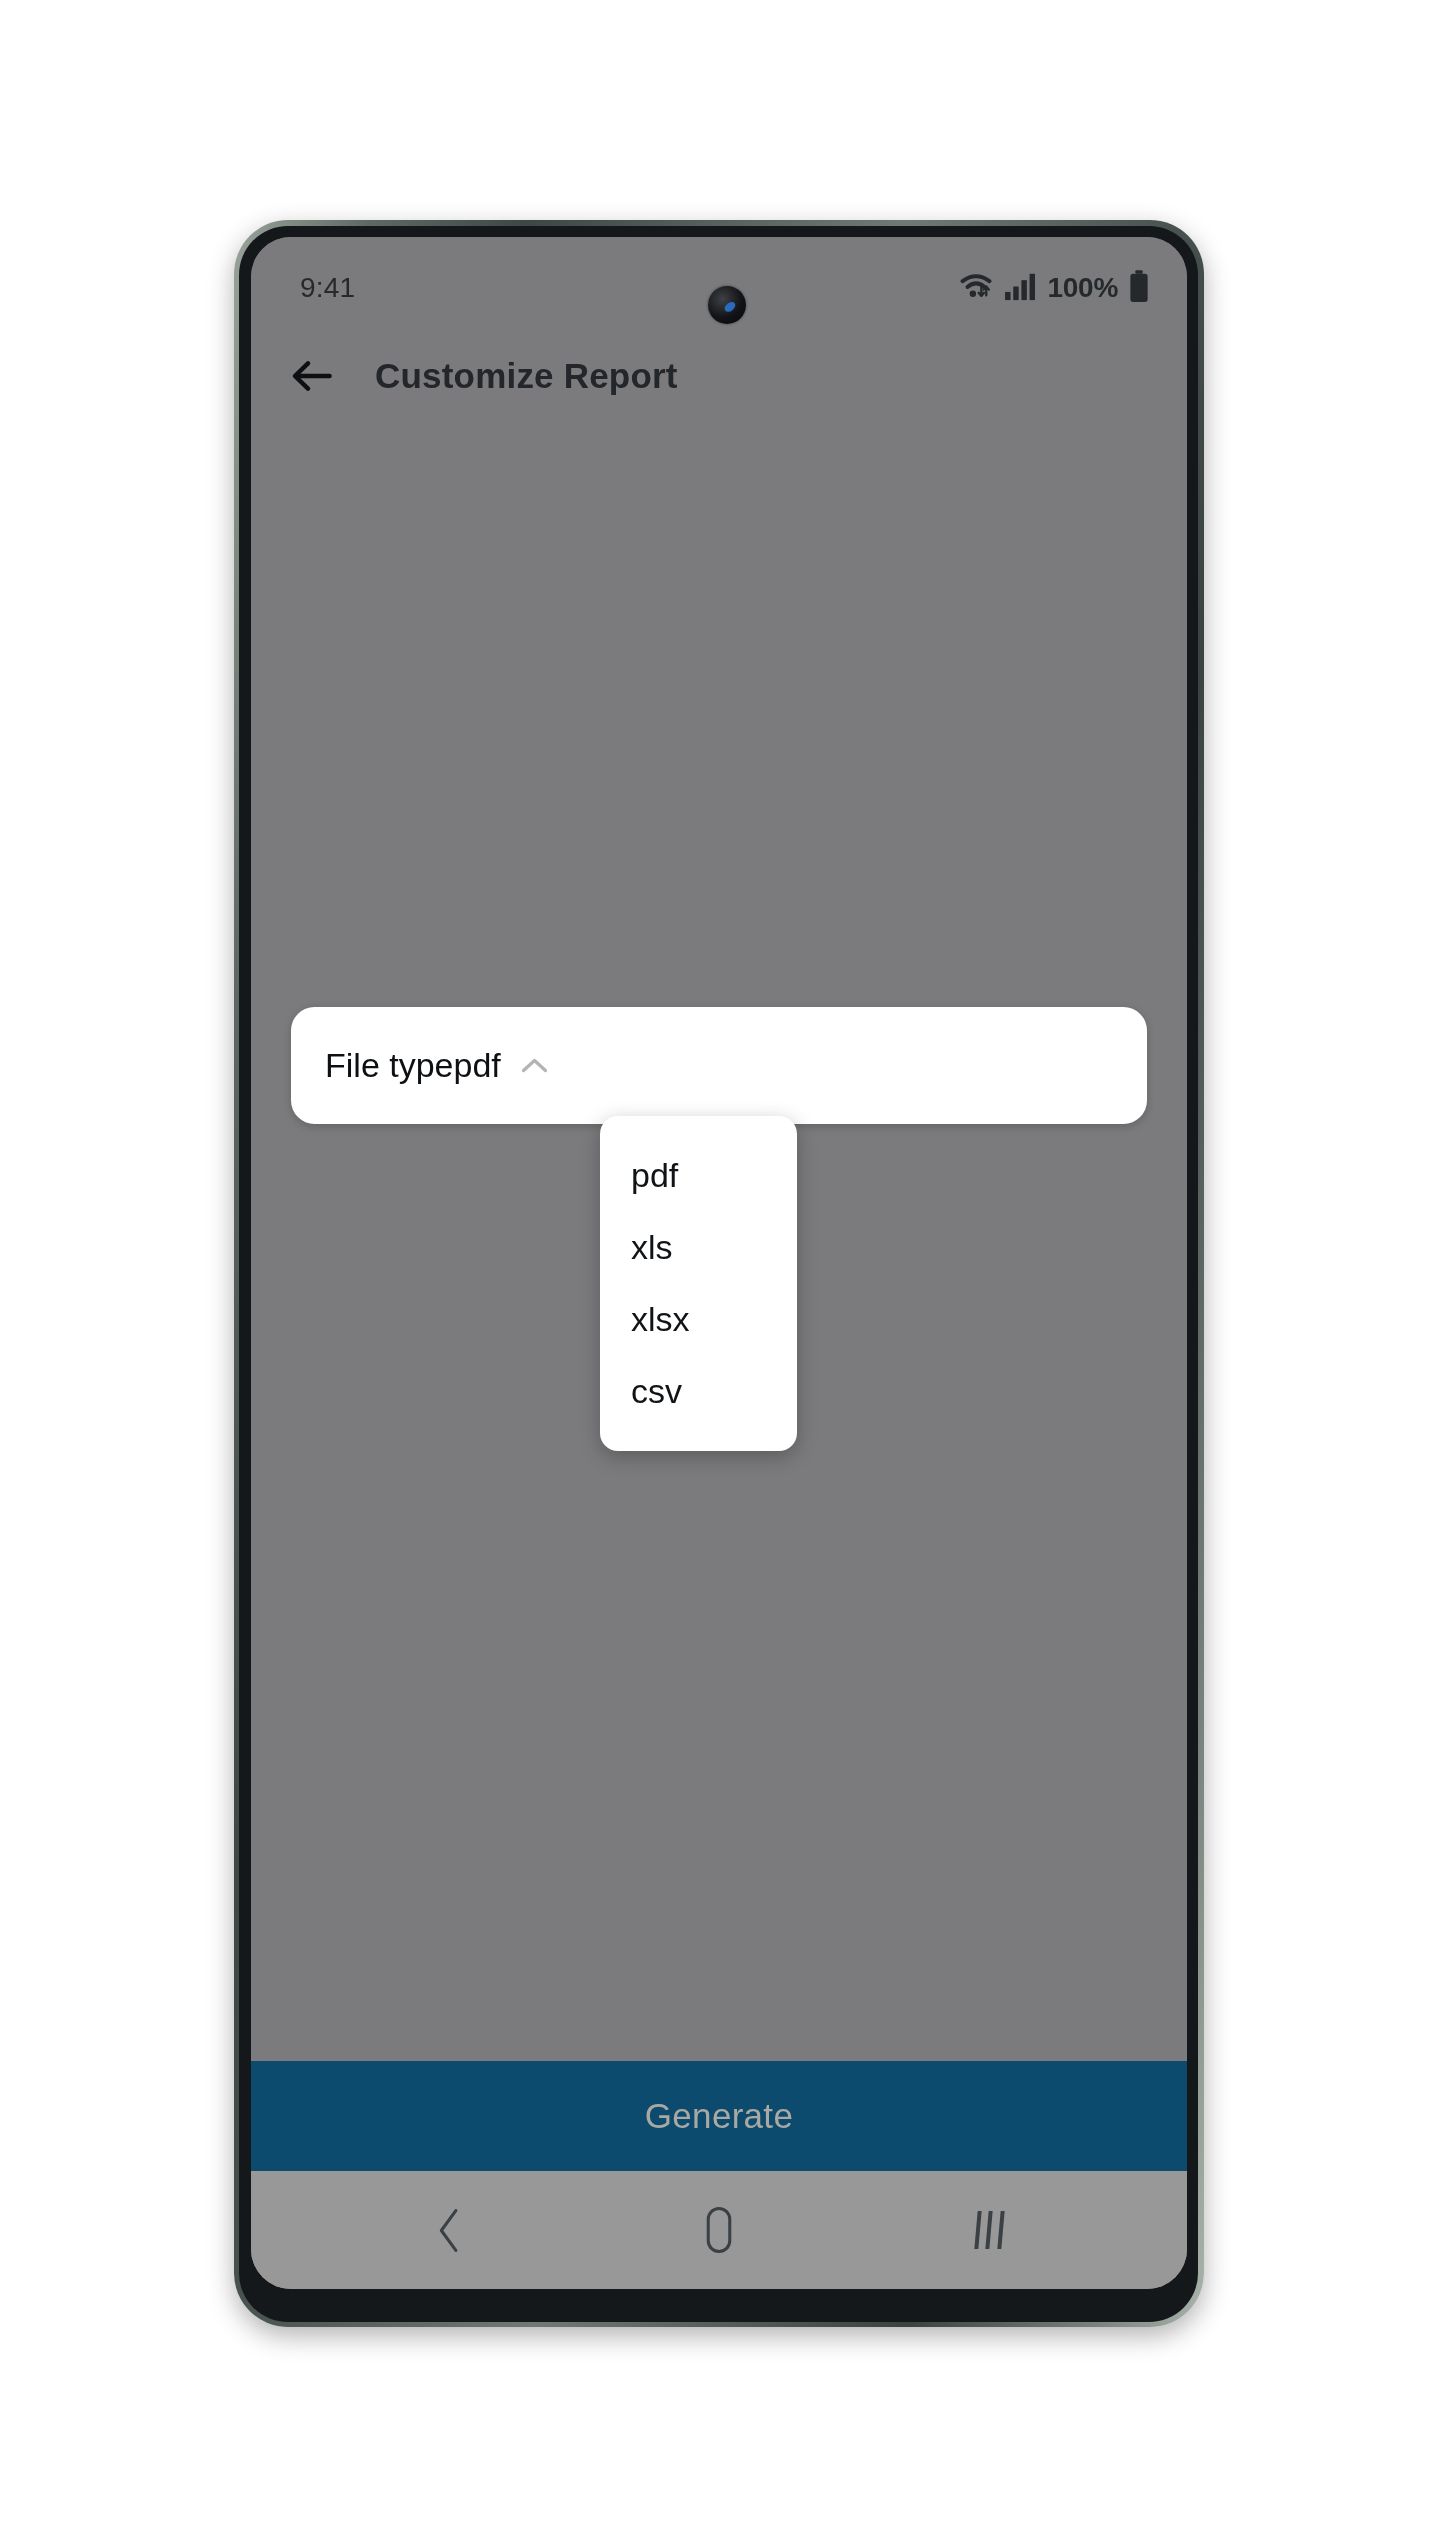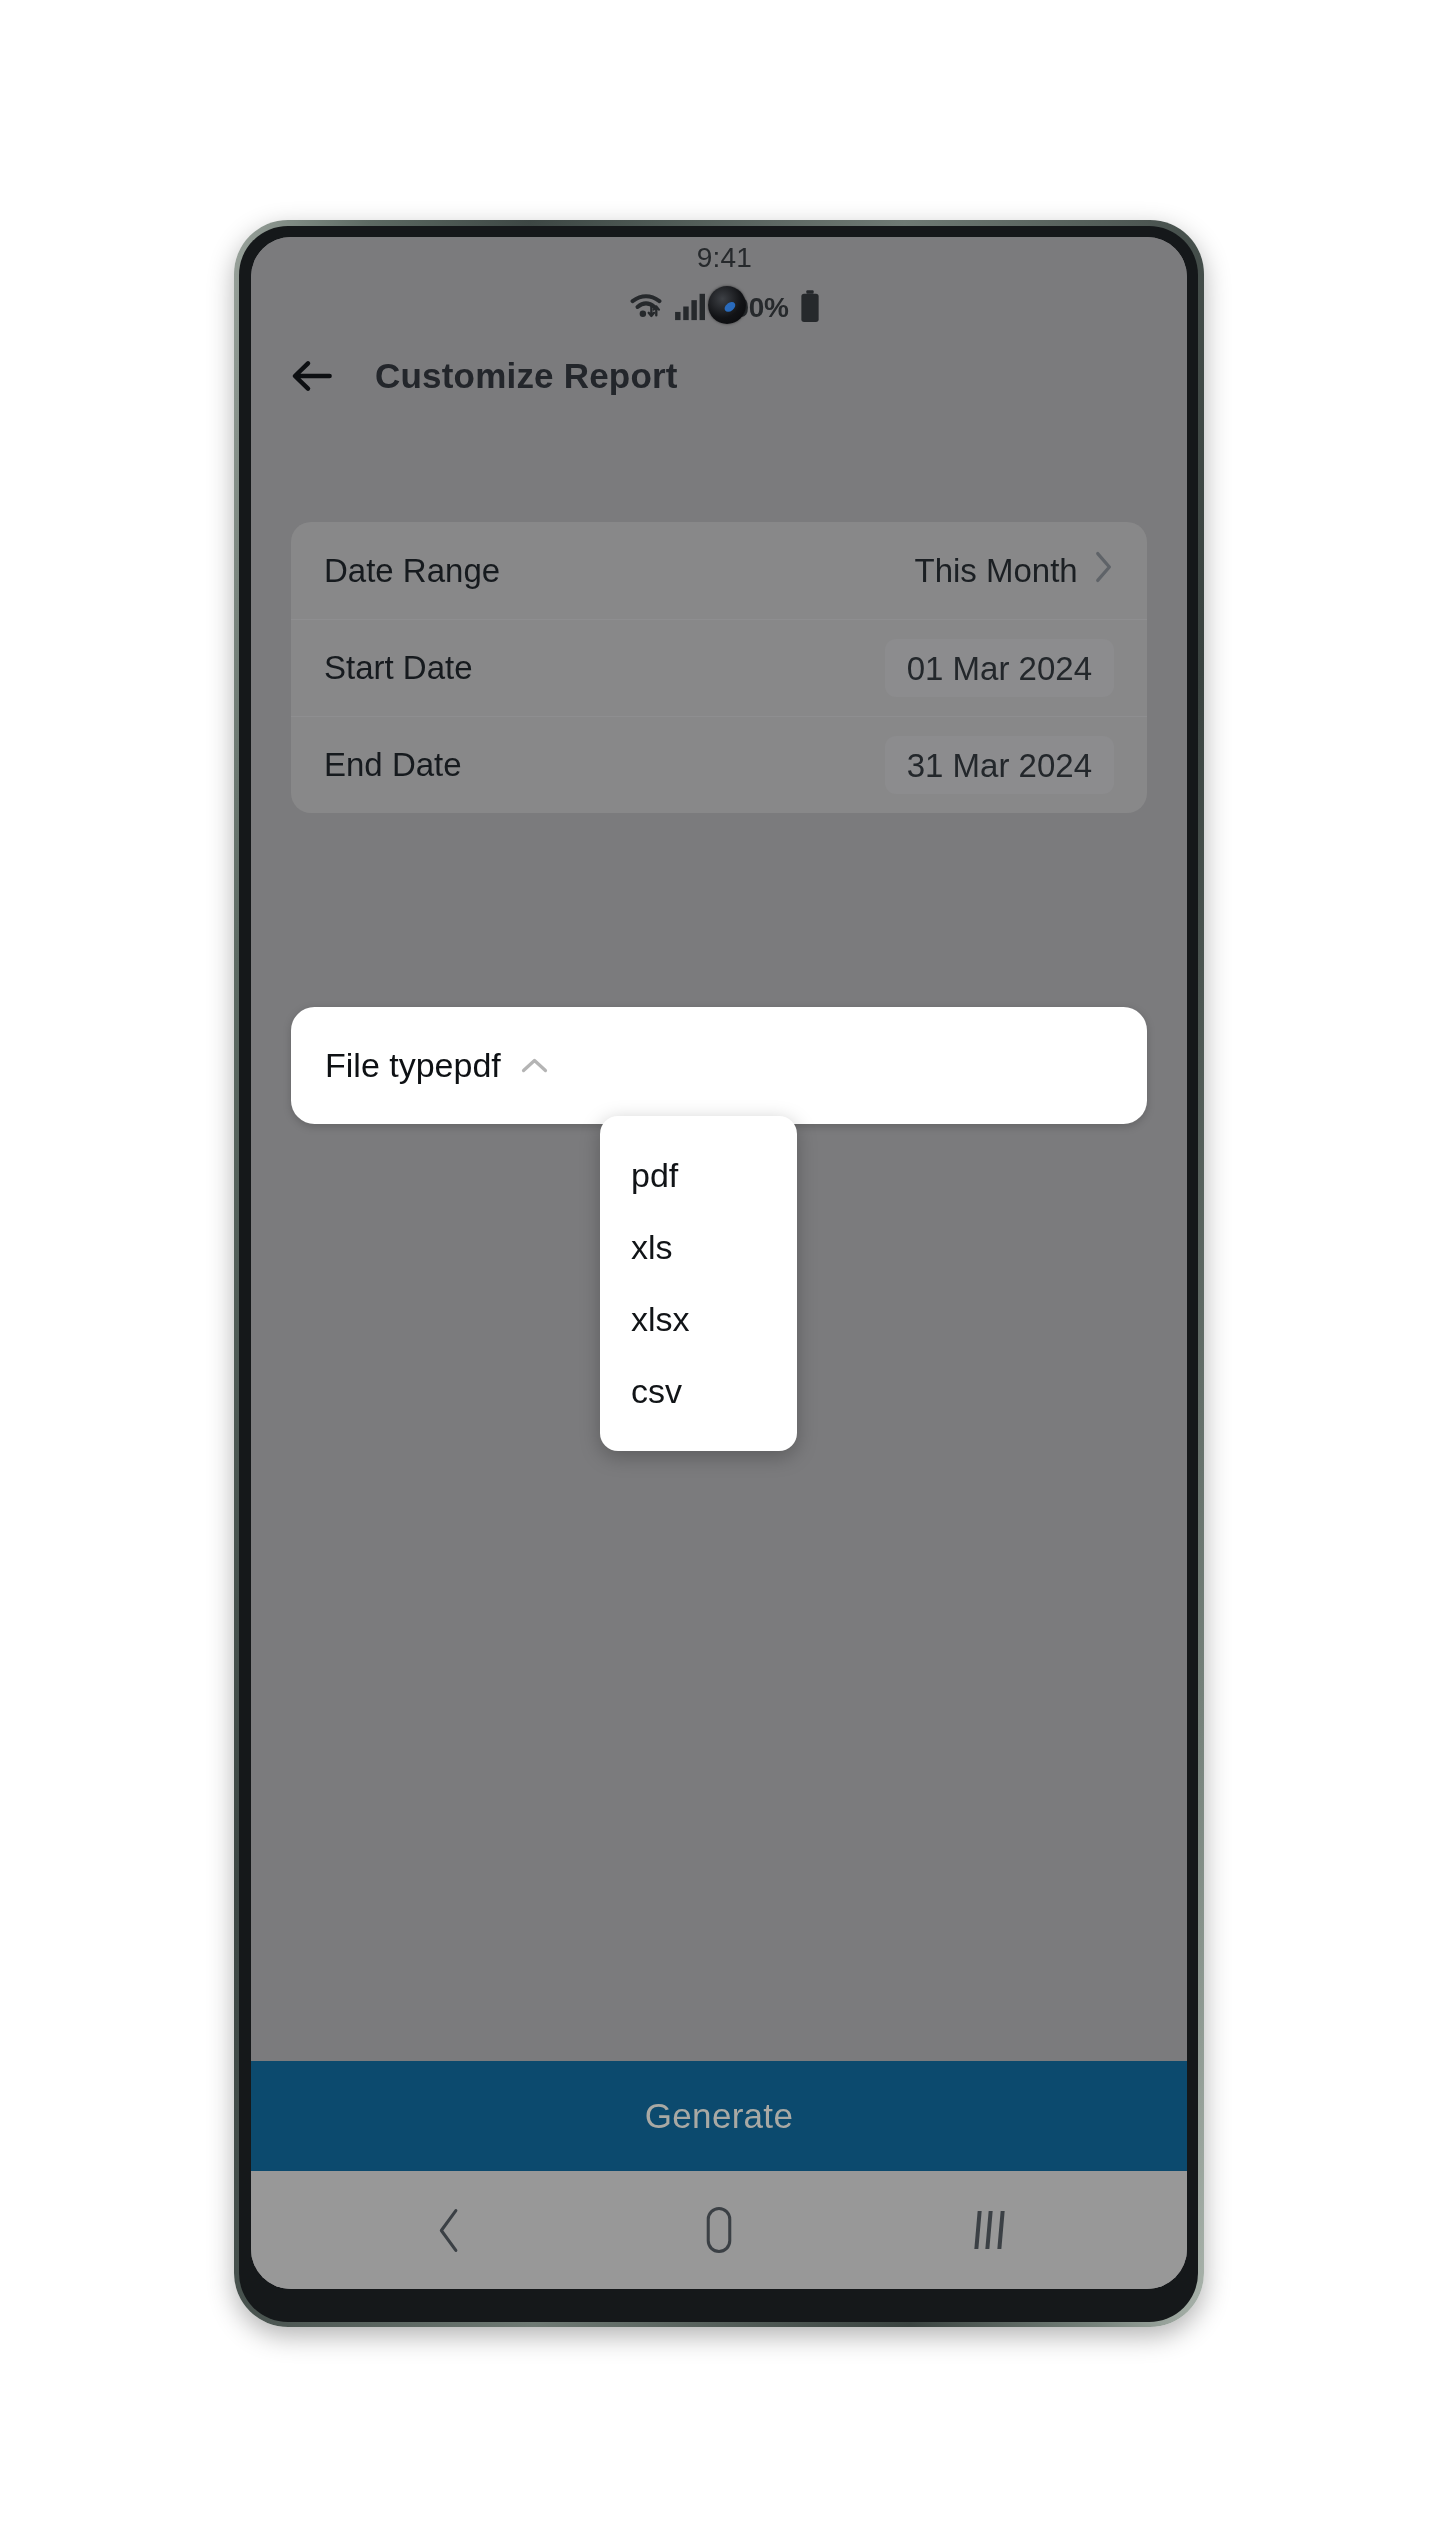--- a/index.html
+++ b/index.html
@@ -62,24 +62,23 @@
 
   
   .statusbar {
     position: absolute;
     left: 0; top: 0;
     width: 936px;
     height: 89px;
     display: flex;
     align-items: center;
     justify-content: space-between;
-    padding: 5px 38px 0 49px;
+    padding: 12px 38px 0 49px;
     box-sizing: border-box;
     color: #26292c;
-    flex-direction: column;
   }
   .status-time {
     font-size: 28px;
     letter-spacing: 0.2px;
     color: #26292c;
   }
   .status-right {
     display: flex;
     align-items: center;
     gap: 11px;
@@ -339,45 +338,20 @@
 
       <div class="appbar">
         <div class="back-btn">
           <svg width="45" height="38" viewBox="0 0 50 42">
             <path d="M44 21 L6 21 M20 7 L5.5 21 L20 35" stroke="#0d0f12" stroke-width="5" fill="none" stroke-linecap="round" stroke-linejoin="round"></path>
           </svg>
         </div>
         <div class="appbar-title">Customize Report</div>
       </div>
 
-      <div class="card card-dates">
-
-        <div class="row">
-          <div class="row-label">Date Range</div>
-          <div class="row-value">
-            <span>This Month</span>
-            <span class="chev-right">
-              <svg width="20" height="34" viewBox="0 0 22 38">
-                <path d="M4 4 L17 19 L4 34" stroke="#5f6368" stroke-width="3.6" fill="none" stroke-linecap="round" stroke-linejoin="round"></path>
-              </svg>
-            </span>
-          </div>
-        </div>
-
-        <div class="row">
-          <div class="row-label">Start Date</div>
-          <div class="pill">01 Mar 2024</div>
-        </div>
-
-        <div class="row">
-          <div class="row-label">End Date</div>
-          <div class="pill">31 Mar 2024</div>
-        </div>
-
-      </div>
 
 
       <div class="filetype-card">
         <div class="filetype-label">File type</div>
         <div class="filetype-value-wrap">
           <span>pdf</span>
           <span class="chev-up">
             <svg width="31" height="22" viewBox="0 0 34 24">
               <path d="M5 17 L17 6 L29 17" stroke="#b4b4b4" stroke-width="3.6" fill="none" stroke-linecap="round" stroke-linejoin="round"></path>
             </svg>

